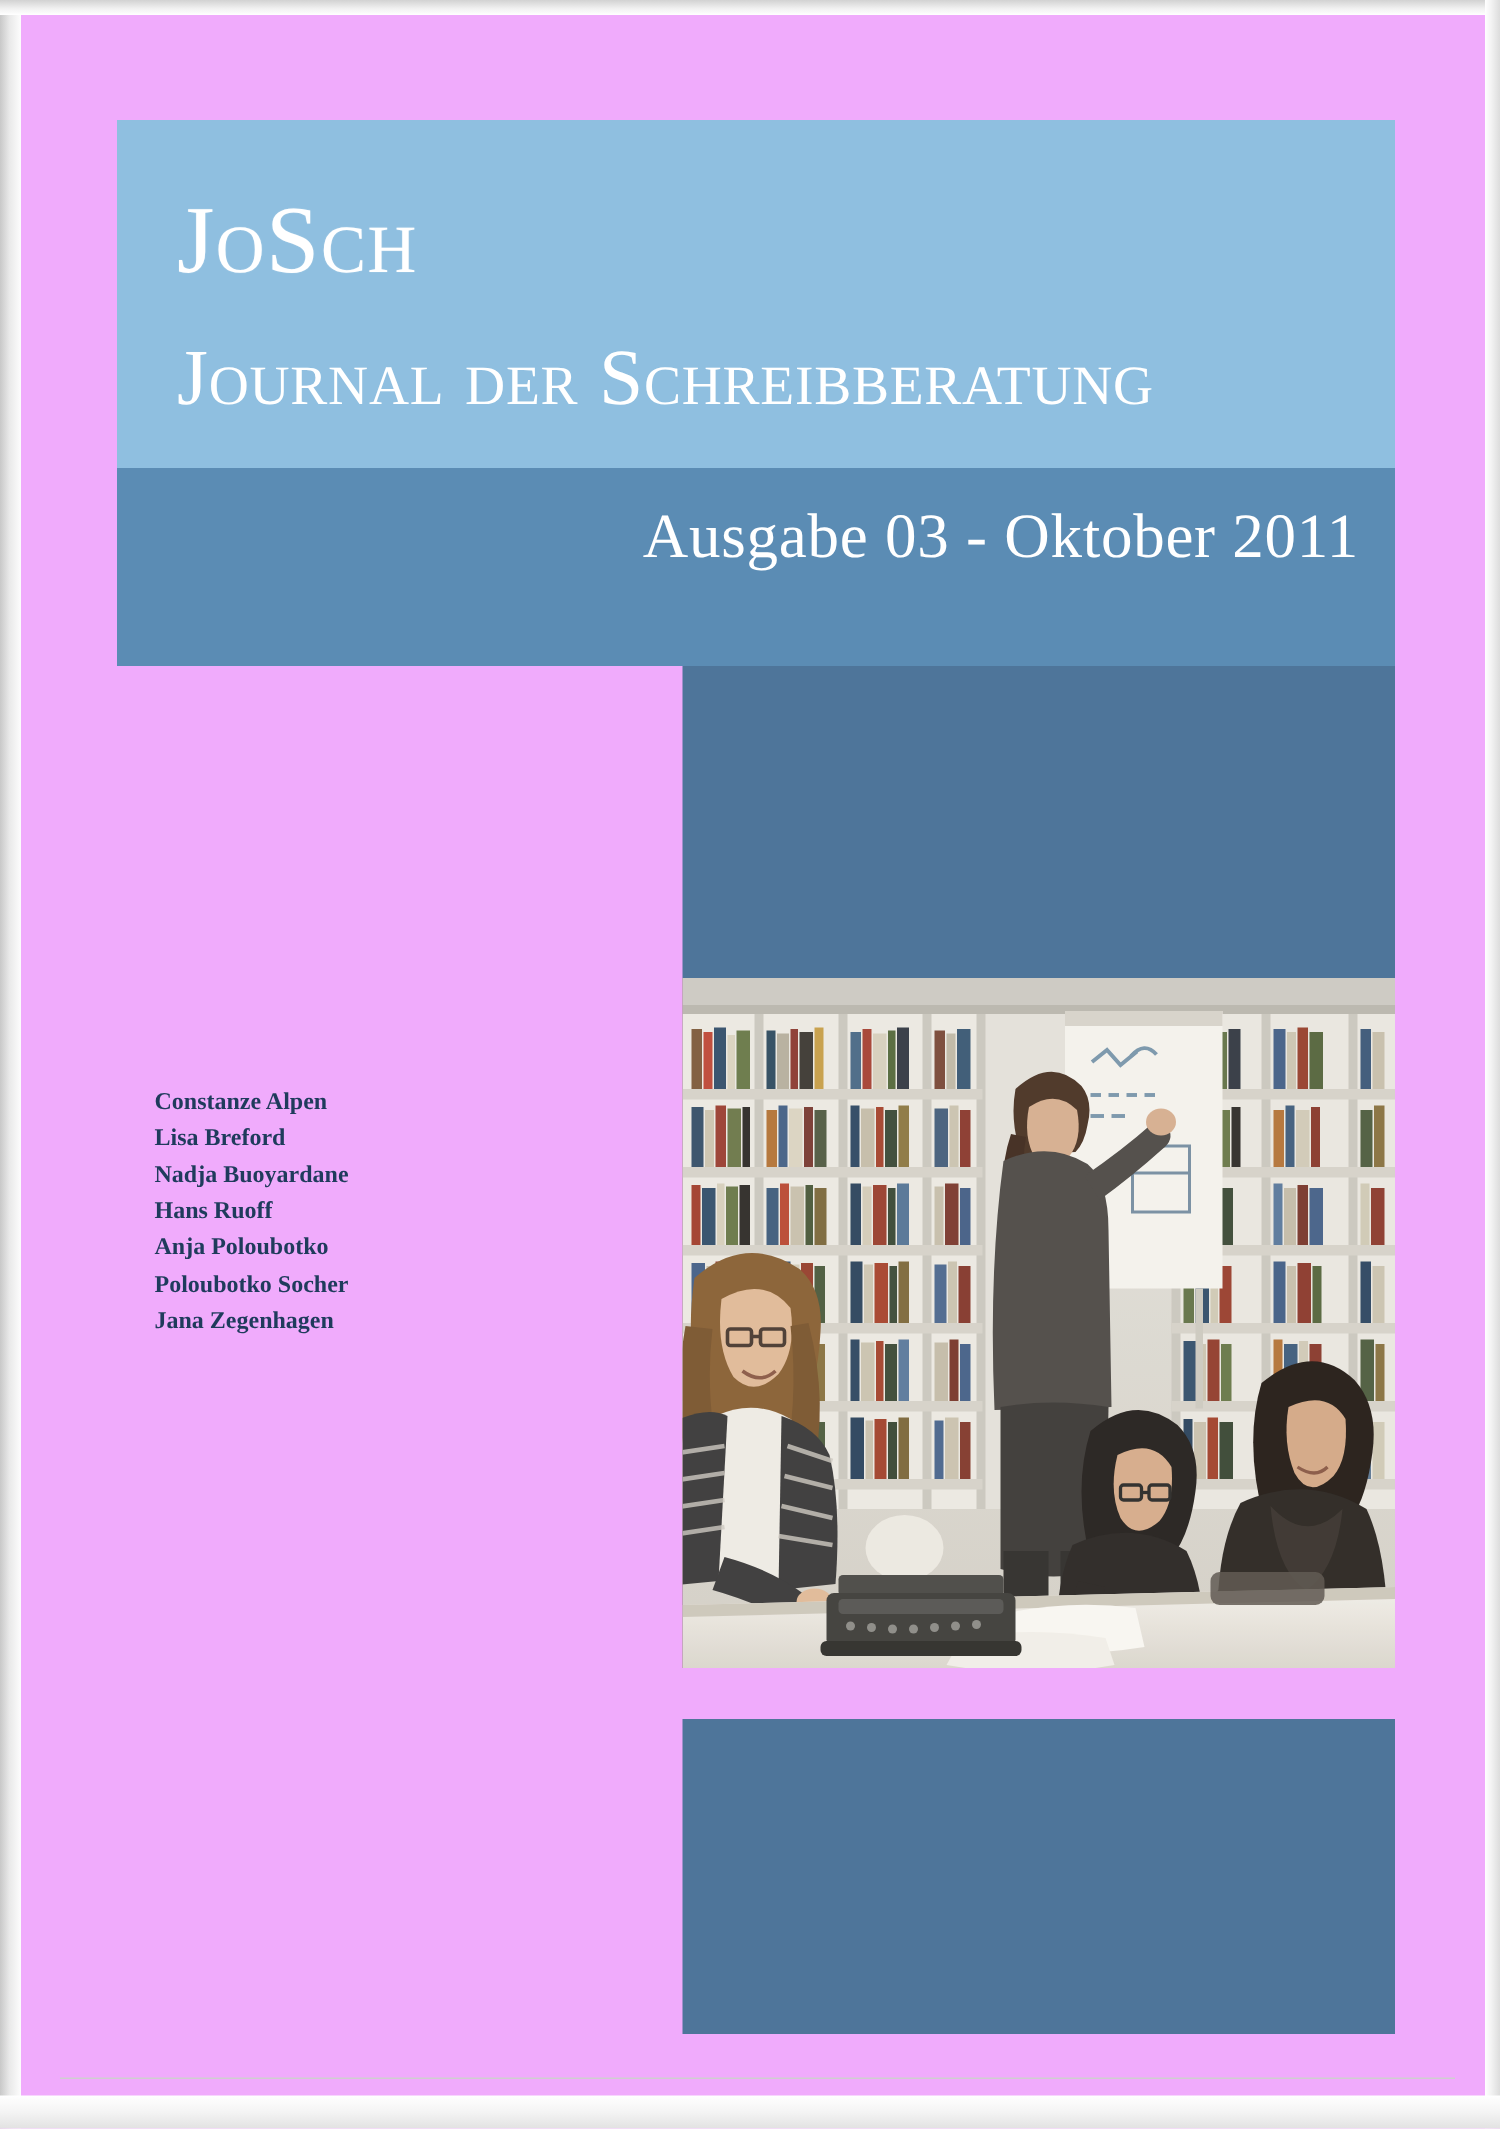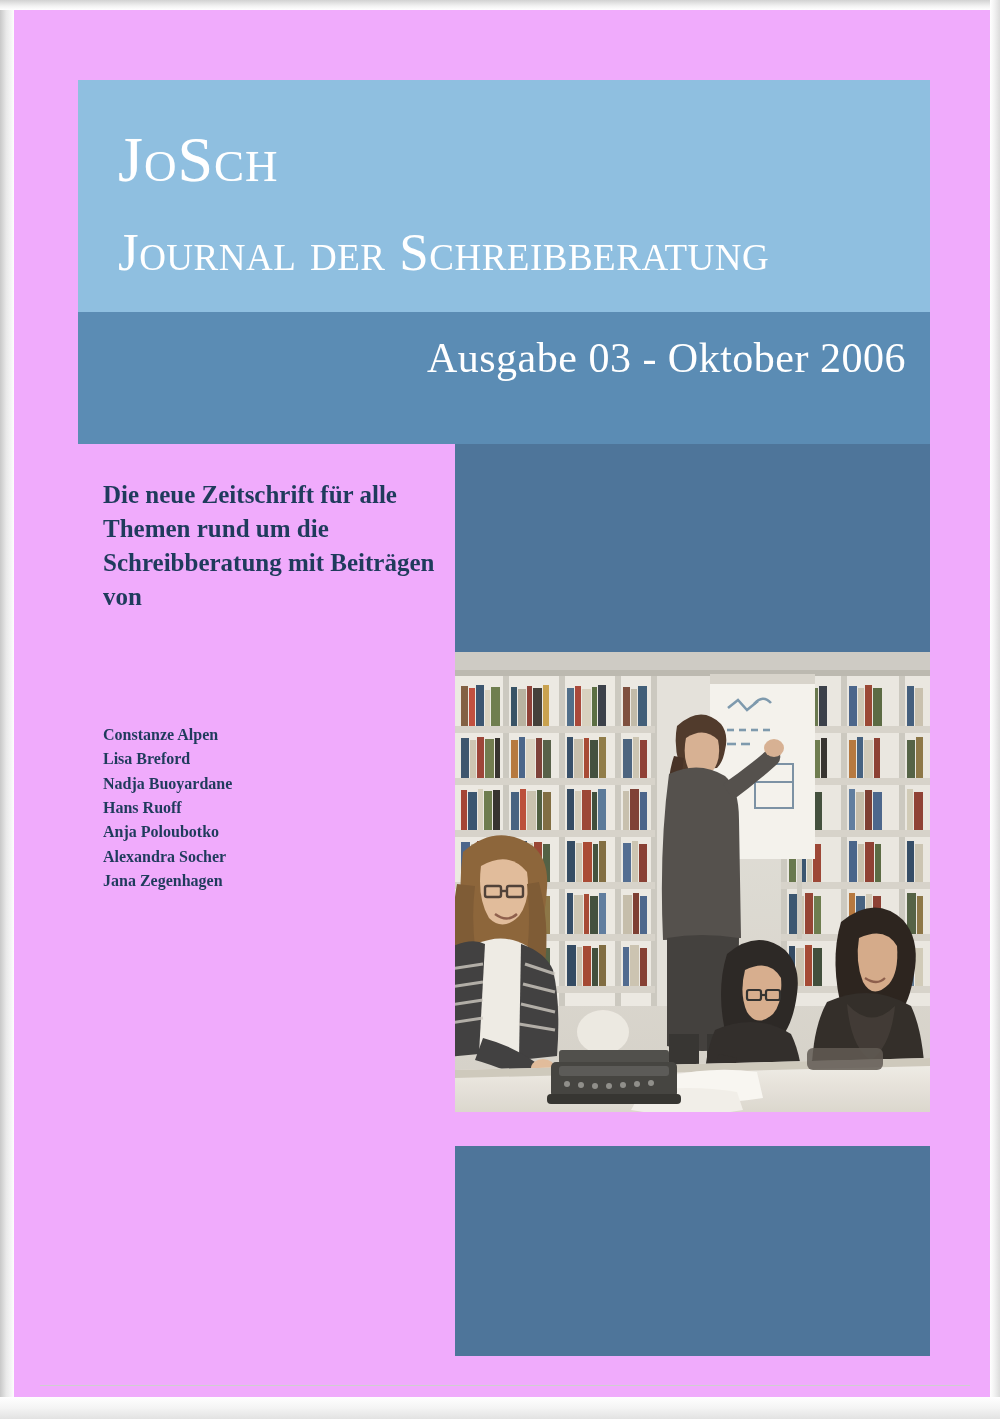--- a/index.html
+++ b/index.html
@@ -187,37 +187,36 @@
   <div class="scan-edge-right"></div>
   <div class="scan-edge-bottom"></div>
   <div class="fold-line"></div>
 
   <div class="masthead">
     <div class="journal-title smallcap-wrap">JoSch</div>
     <div class="journal-subtitle smallcap-wrap">Journal der Schreibberatung</div>
   </div>
 
   <div class="issue-band">
-    <div class="issue-text">Ausgabe 03 - Oktober 2006</div>
+    <div class="issue-text">Ausgabe 03 - Oktober 2011</div>
   </div>
 
   <div class="left-stripe"></div>
 
   <div class="block-top-right"></div>
   <div class="block-bottom-right"></div>
 
-  <div class="tagline">Die neue Zeitschrift für alle Themen rund um die Schreibberatung mit Beiträgen von</div>
 
   <div class="contributors">
     <span class="name">Constanze Alpen</span>
     <span class="name">Lisa Breford</span>
     <span class="name">Nadja Buoyardane</span>
     <span class="name">Hans Ruoff</span>
     <span class="name">Anja Poloubotko</span>
-    <span class="name">Alexandra Socher</span>
+    <span class="name">Poloubotko Socher</span>
     <span class="name">Jana Zegenhagen</span>
   </div>
 
   <div class="photo">
     <svg width="475" height="460" viewBox="0 0 475 460" xmlns="http://www.w3.org/2000/svg">
       <defs>
         <linearGradient id="wallg" x1="0" y1="0" x2="0" y2="1">
           <stop offset="0%" stop-color="#e9e7e2"></stop>
           <stop offset="100%" stop-color="#d5d2cb"></stop>
         </linearGradient>

